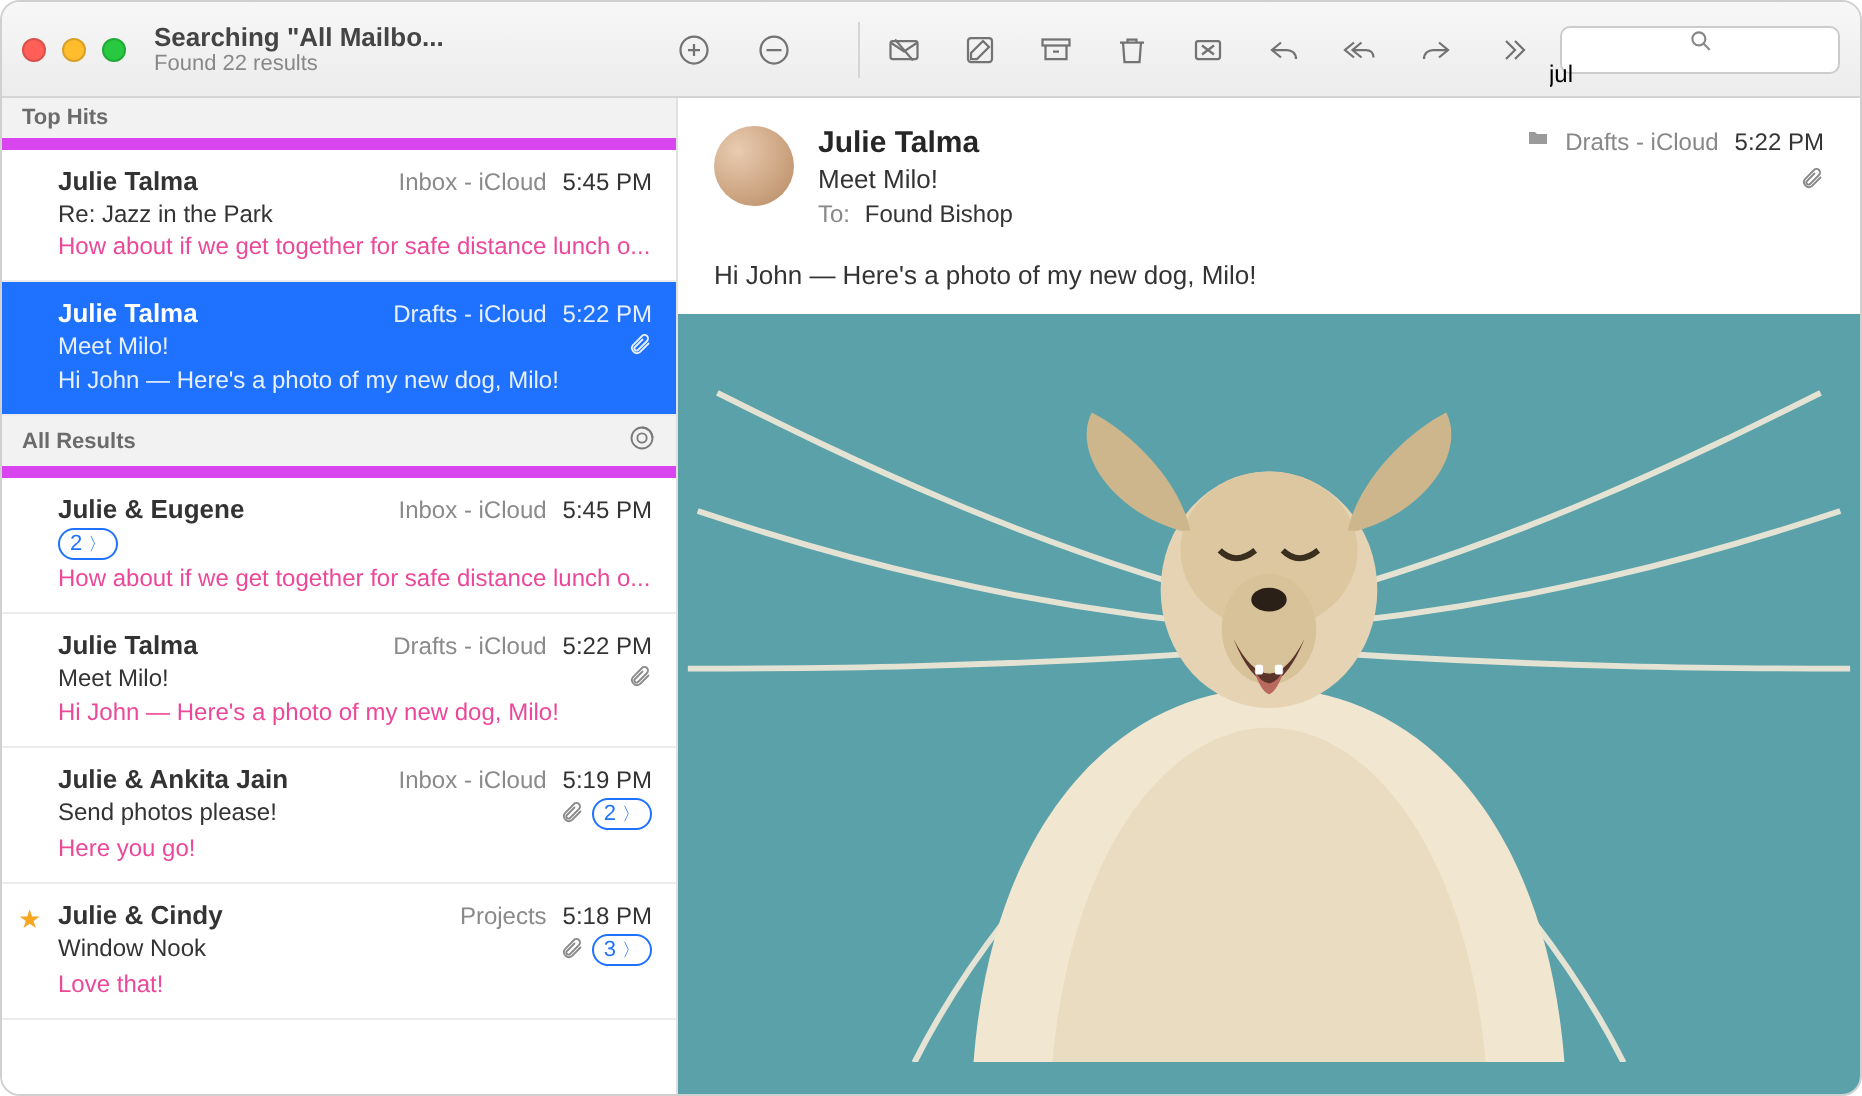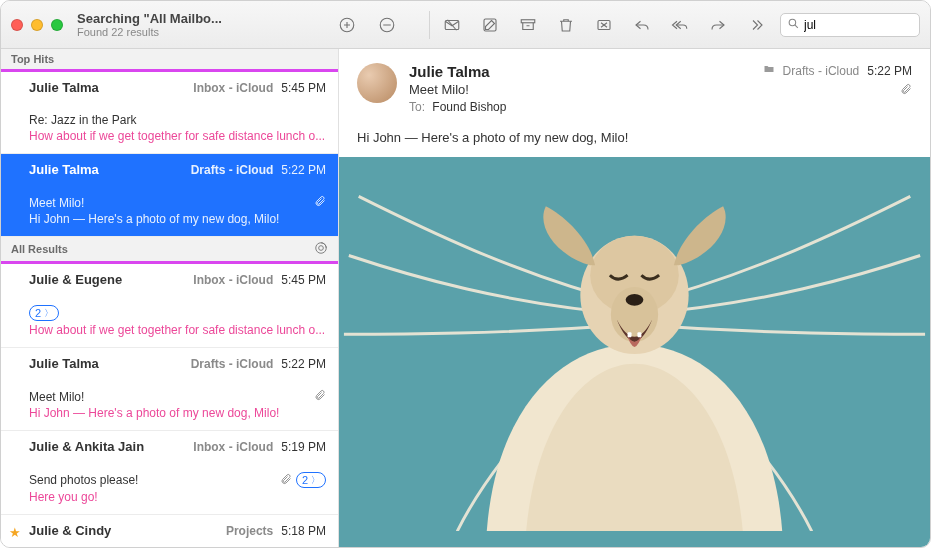--- a/index.html
+++ b/index.html
@@ -10,32 +10,32 @@
   .tl { width: 12px; height: 12px; border-radius: 50%; border: 1px solid rgba(0,0,0,0.15); }
   .tl.red { background:#ff5f57; } .tl.yellow{background:#ffbd2e;} .tl.green{background:#28c840;}
   .title-block { flex: 0 0 auto; margin-right: auto; }
   .title-line { font-weight: 600; font-size: 13px; color:#444; }
   .subtitle-line { font-size: 11px; color:#888; }
   .tb-icons-left { display:flex; gap: 20px; align-items:center; margin-right: 20px; }
   .tb-icons-main { display:flex; gap: 18px; align-items:center; }
   .tb-icon { width: 20px; height: 20px; display:flex; align-items:center; justify-content:center; color:#737373; cursor:pointer; }
   .tb-icon svg { width: 18px; height: 18px; stroke:#737373; fill:none; stroke-width:1.5; }
   .tb-div { width:1px; height: 28px; background:#d5d5d5; margin: 0 12px; }
-  .search-wrap { display:flex; align-items:center; background:#fff; border:1px solid #ccc; border-radius:5px; height:24px; padding:0 6px; margin-left: 14px; width: 140px; }
+  .search-wrap { display:flex; align-items:center; background:#fff; border:1px solid #ccc; border-radius:5px; height:24px; padding:0 6px; margin-left: 14px; width: 140px; flex-direction: column; }
   .search-wrap svg { width:13px; height:13px; stroke:#888; fill:none; stroke-width:2; }
   .search-wrap input { border:none; outline:none; font-size:12px; flex:1; margin-left:4px; background:transparent; }
   .body { flex:1; display:flex; min-height:0; }
   .sidebar { width: 338px; border-right:1px solid #e0e0e0; background:#fff; display:flex; flex-direction:column; overflow:hidden; }
-  .section-header { background:#f2f2f2; font-size:11px; font-weight:600; color:#6b6b6b; padding:4px 10px; border-bottom:3px solid #d946ef; display:flex; align-items:center; justify-content:space-between; }
+  .section-header { background:#f2f2f2; font-size:11px; font-weight:600; color:#6b6b6b; padding:4px 10px; border-bottom:6px solid #d946ef; display:flex; align-items:center; justify-content:space-between; }
   .msg { padding: 8px 12px 10px 28px; border-bottom:1px solid #ececec; cursor:pointer; position:relative; }
   .msg .row1 { display:flex; align-items:baseline; }
   .msg .sender { font-weight:600; font-size:13px; flex:1; white-space:nowrap; overflow:hidden; text-overflow:ellipsis; }
-  .msg .loc { font-size:12px; color:#8a8a8a; margin-left:6px;font-weight:bold; }
+  .msg .loc { font-size:12px; color:#8a8a8a; margin-left:6px; }
   .msg .time { font-size:12px; color:#333; margin-left:8px; }
-  .msg .row2 { display:flex; align-items:center; margin-top:18px; }
+  .msg .row2 { display:flex; align-items:flex-start; margin-top:2px; }
   .msg .subject { font-size:12px; flex:1; white-space:nowrap; overflow:hidden; text-overflow:ellipsis; }
   .msg .badge-wrap { display:flex; align-items:center; gap:4px; }
   .msg .preview { font-size:12px; color:#ec4899; margin-top:2px; white-space:nowrap; overflow:hidden; text-overflow:ellipsis; }
   .msg.selected { background:#1f72ff; color:#fff; }
   .msg.selected .loc, .msg.selected .time, .msg.selected .preview, .msg.selected .subject { color:#e7f0ff; }
   .star { position:absolute; left:8px; top:10px; color:#f5a623; font-size:13px; }
   .count-badge { font-size:11px; color:#1f72ff; border:1px solid #1f72ff; border-radius:8px; padding:0 5px; line-height:14px; display:inline-flex; align-items:center; gap:3px; }
   .count-badge .chev { font-size:9px; }
   .clip { color:#8a8a8a; }
   .msg.selected .clip { color:#e7f0ff; }

